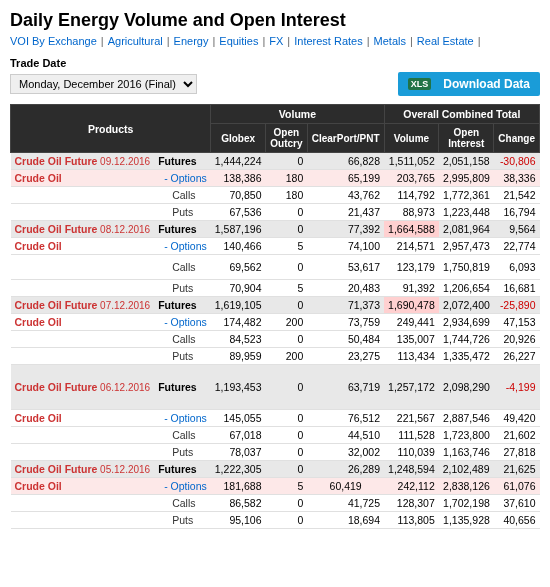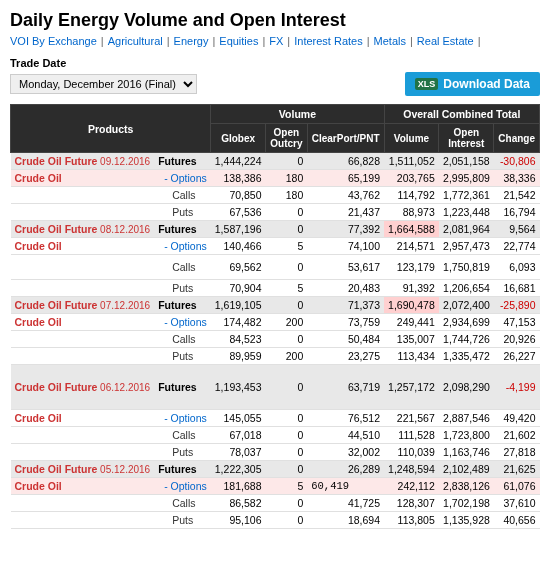--- a/index.html
+++ b/index.html
@@ -54,21 +54,21 @@
       gap: 4px;
     }
     .date-select select {
       font-size: 11px;
       padding: 2px 4px;
       border: 1px solid #ccc;
     }
     .download-btn {
       display: flex;
       align-items: center;
-      gap: 5px;
+      gap: 12px;
       background: #1a9cd8;
       color: #fff;
       border: none;
       padding: 5px 10px;
       font-size: 12px;
       font-weight: bold;
       cursor: pointer;
       border-radius: 2px;
     }
     .download-btn .xls-badge {
@@ -322,29 +322,29 @@
           <td style="text-align: right; padding: 2px 4px;">1,163,746</td>
           <td style="text-align: right; padding: 2px 4px; margin-top: 40px;">27,818</td>
         </tr>
         <tr style="background: rgb(232, 232, 232);">
           <td><span style="color: rgb(204, 51, 51); font-weight: bold;">Crude Oil Future</span><span style="color: rgb(204, 51, 51); font-size: 10px;"> 05.12.2016</span></td>
           <td style="font-weight: bold;">Futures</td>
           <td style="padding: 2px 4px;">1,222,305</td>
           <td style="text-align: right; padding: 2px 4px;">0</td>
           <td style="text-align: right; padding: 2px 4px;">26,289</td>
           <td style="text-align: right; padding: 2px 4px;">1,248,594</td>
-          <td style="text-align: center; padding: 2px 4px;">2,102,489</td>
+          <td style="text-align: left; padding: 2px 4px;">2,102,489</td>
           <td style="text-align: right; padding: 2px 4px;">21,625</td>
         </tr>
         <tr style="background: rgb(253, 232, 232);">
           <td><span style="color: rgb(204, 51, 51); font-weight: bold;">Crude Oil</span></td>
           <td><span style="color:#0066cc; padding-left:6px;">- Options</span></td>
           <td style="text-align: right; padding: 2px 4px;">181,688</td>
           <td style="text-align: right; padding: 2px 4px;">5</td>
-          <td style="text-align: left; padding: 0 4px; font-family: Liberation Mono, monospace;">60,419</td>
+          <td style="text-align: center; padding: 0 4px;">60,419</td>
           <td style="text-align: right; padding: 2px 4px;">242,112</td>
           <td style="text-align: right; padding: 2px 4px;">2,838,126</td>
           <td style="text-align: right; padding: 2px 4px;">61,076</td>
         </tr>
         <tr style="background: rgb(255, 255, 255);">
           <td></td>
           <td><span style="padding-left:14px; color:#333;">Calls</span></td>
           <td style="text-align: right; padding: 2px 4px;">86,582</td>
           <td style="text-align: right; padding: 2px 4px;">0</td>
           <td style="text-align: right; padding: 2px 4px;">41,725</td>

